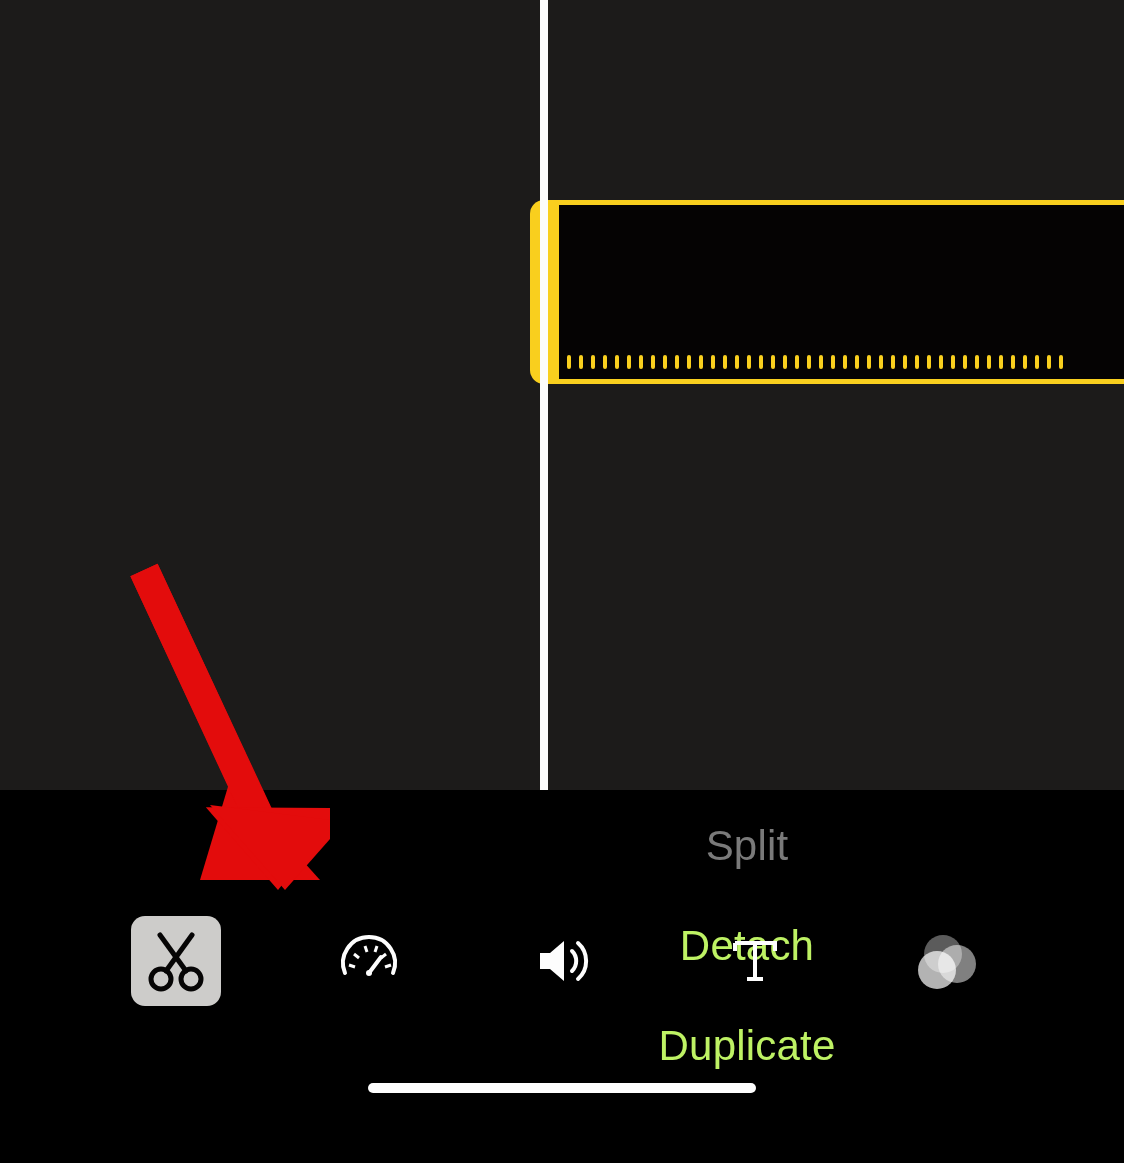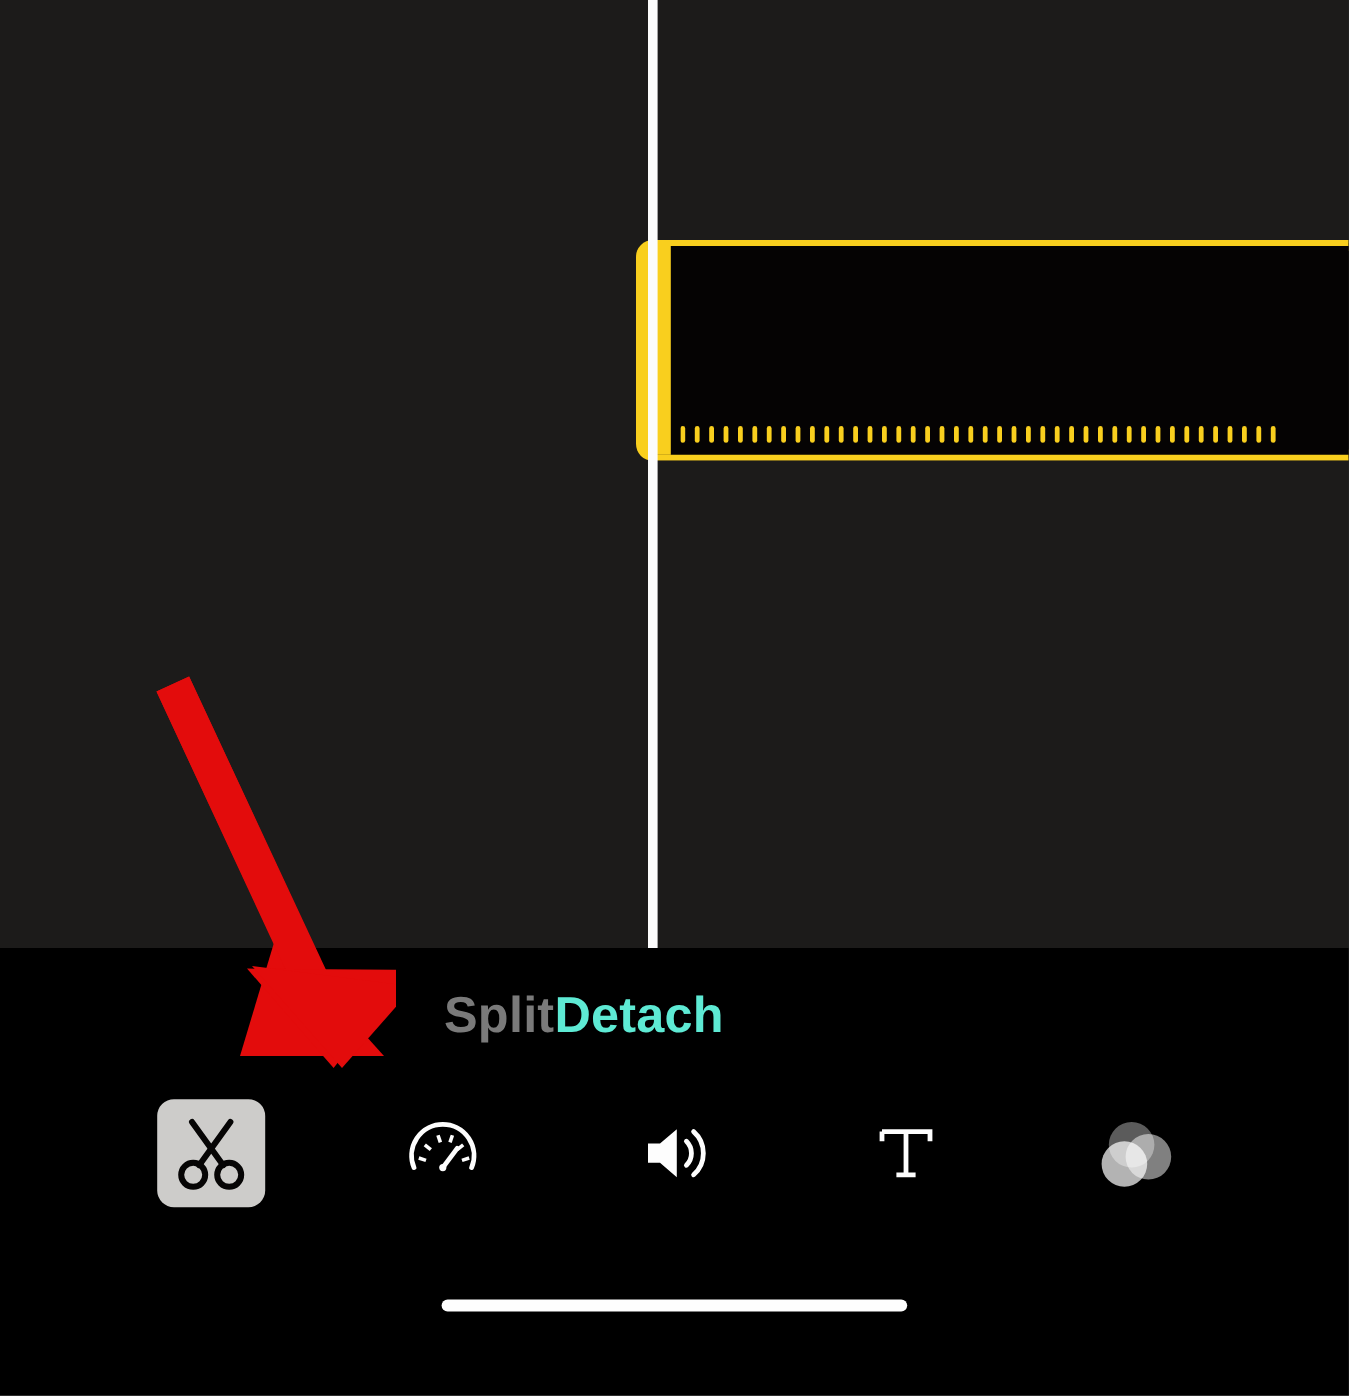--- a/index.html
+++ b/index.html
@@ -85,26 +85,28 @@
       height: 373px;
       background: #000;
     }
     .action-row {
       position: absolute;
       top: 822px;
       left: 0;
       width: 1124px;
       display: flex;
       align-items: center;
+      gap: 52px;
       padding-left: 370px;
       font-size: 42px;
-      font-weight: 700;
+      font-weight: 400;
+      flex-direction: column;
     }
     .action {
-      color: #5eead4;
+      color: #bef264;
       letter-spacing: 0.2px;
       cursor: pointer;
     }
     .action.disabled {
       color: #7a7a7a;
       cursor: default;
     }
     .tool-row {
       position: absolute;
       top: 918px;
@@ -223,20 +225,21 @@
   <line x1="14" y1="10" x2="130" y2="260" stroke="#e30c0c" stroke-width="30" stroke-linecap="butt"></line>
   <polygon points="148,330 65,258 200,240" fill="#e30c0c" transform="rotate(8 148 330)"></polygon>
   <polygon points="155,330 80,245 215,262" fill="#e30c0c"></polygon>
 </svg>
 
 <div class="bottom-black"></div>
 
 <div class="action-row">
   <span class="action disabled">Split</span>
   <span class="action">Detach</span>
+  <span class="action">Duplicate</span>
 </div>
 
 <div class="tool-row">
 
   <div class="tool selected">
     <svg viewBox="0 0 64 64">
       <circle cx="17" cy="50" r="10" fill="none" stroke="#060505" stroke-width="5"></circle>
       <circle cx="47" cy="50" r="10" fill="none" stroke="#060505" stroke-width="5"></circle>
       <line x1="22" y1="42" x2="48" y2="6" stroke="#060505" stroke-width="5" stroke-linecap="round"></line>
       <line x1="42" y1="42" x2="16" y2="6" stroke="#060505" stroke-width="5" stroke-linecap="round"></line>

